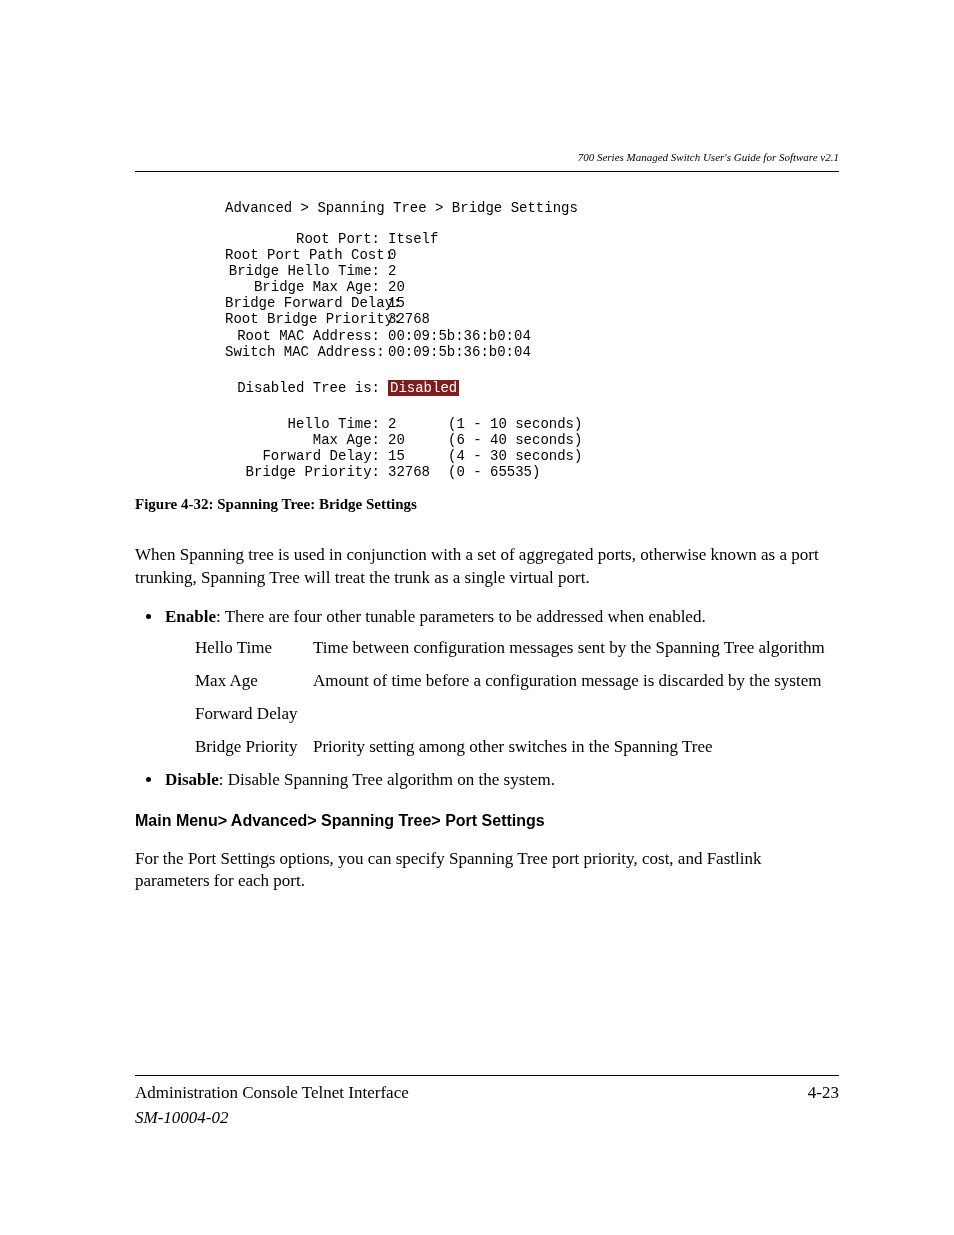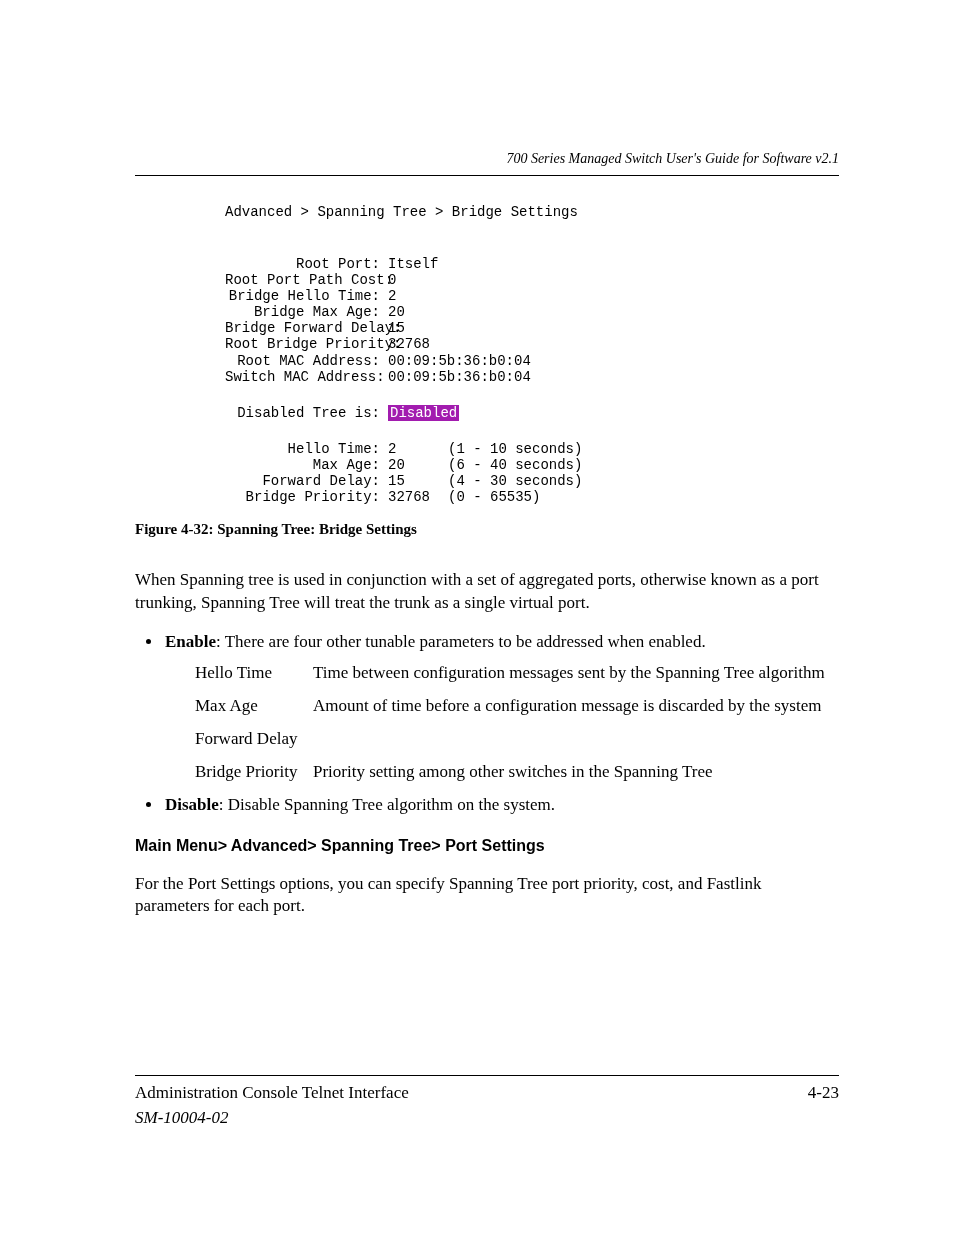--- a/index.html
+++ b/index.html
@@ -14,38 +14,38 @@
   .page {
     width: 954px;
     height: 1235px;
     box-sizing: border-box;
     padding: 150px 115px 0 135px;
     position: relative;
   }
   .running-head {
     text-align: right;
     font-style: italic;
-    font-size: 14px;
+    font-size: 11px;
     margin-bottom: 6px;
   }
   .rule {
     border: none;
     border-top: 1.5px solid #000;
     margin: 0 0 28px 0;
   }
   .screenshot {
     font-family: "Courier New", Courier, monospace;
     font-size: 14px;
     line-height: 1.15;
     margin-left: 90px;
     margin-bottom: 14px;
     white-space: nowrap;
   }
   .screenshot .breadcrumb {
-    margin-bottom: 36px;
+    margin-bottom: 15px;
   }
   .screenshot .row {
     display: flex;
   }
   .screenshot .lbl {
     display: inline-block;
     width: 155px;
     padding-right: 8px;
     text-align: right;
   }
@@ -53,21 +53,21 @@
     display: inline-block;
     width: 60px;
   }
   .screenshot .range {
     display: inline-block;
   }
   .screenshot .gap {
     height: 20px;
   }
   .inverse {
-    background: #a21caf;
+    background: #7f1d1d;
     color: #fff;
     padding: 0 2px;
   }
   .fig-caption {
     font-family: Liberation Serif, serif;
     font-weight: bold;
     font-size: 15px;
     margin: 8px 0 30px 0;
   }
   .body-para {

